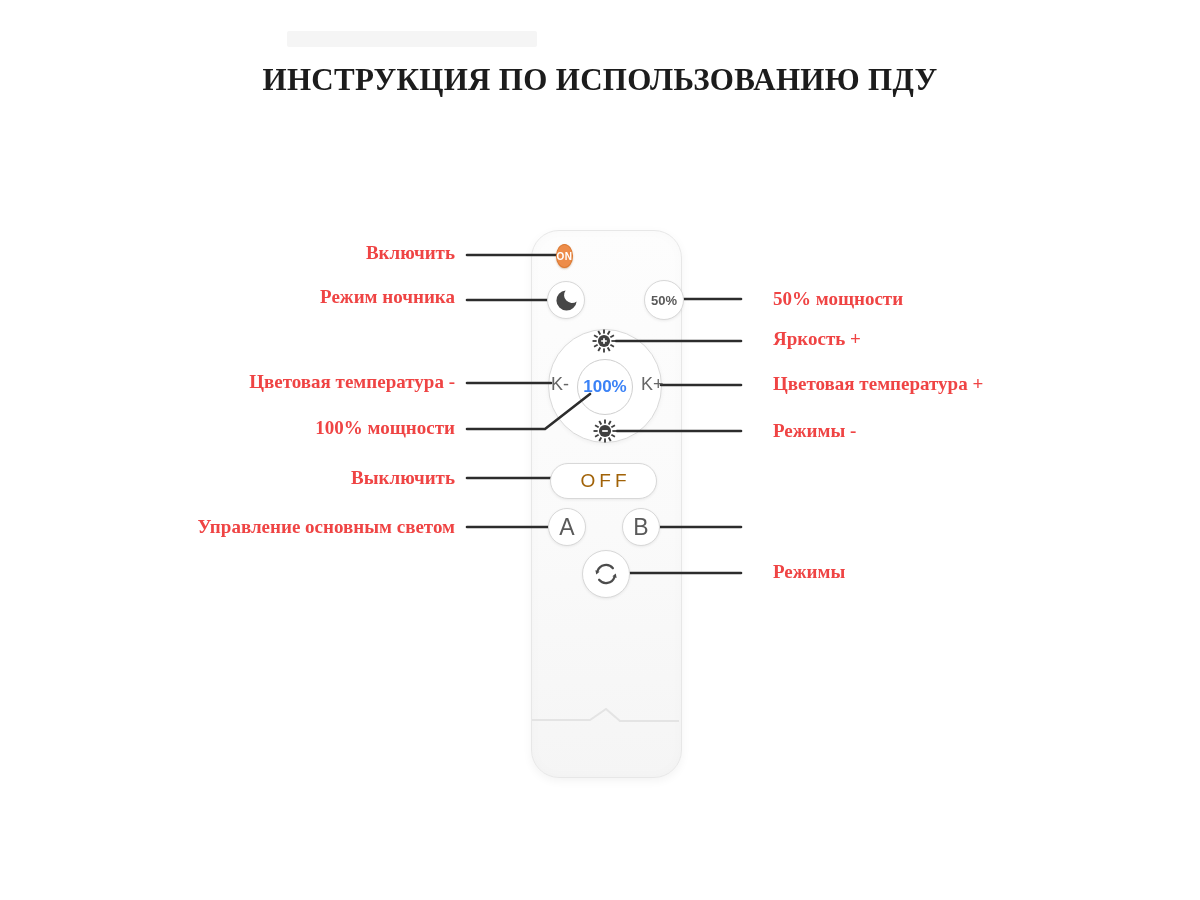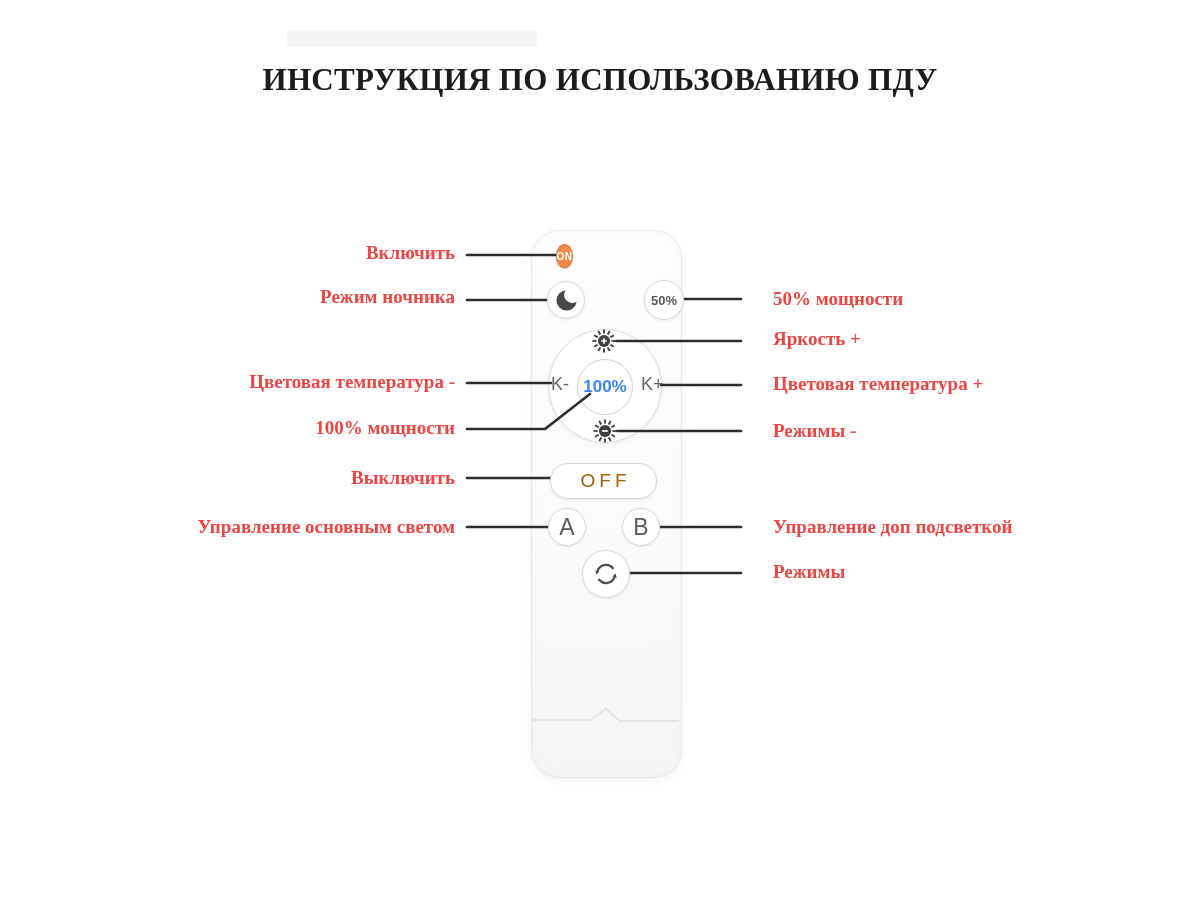--- a/index.html
+++ b/index.html
@@ -152,16 +152,15 @@
   <div class="lbl lbl-l" style="top:284px">Режим ночника</div>
   <div class="lbl lbl-l" style="top:369px">Цветовая температура -</div>
   <div class="lbl lbl-l" style="top:415px">100% мощности</div>
   <div class="lbl lbl-l" style="top:465px">Выключить</div>
   <div class="lbl lbl-l" style="top:514px">Управление основным светом</div>
 
   <div class="lbl lbl-r" style="top:286px">50% мощности</div>
   <div class="lbl lbl-r" style="top:326px">Яркость +</div>
   <div class="lbl lbl-r" style="top:371px">Цветовая температура +</div>
   <div class="lbl lbl-r" style="top:418px">Режимы -</div>
-  <div class="lbl lbl-r" style="top:514px">Управление доп подсветкой</div>
   <div class="lbl lbl-r" style="top:559px">Режимы</div>
 
 </div>
 
 </body></html>

